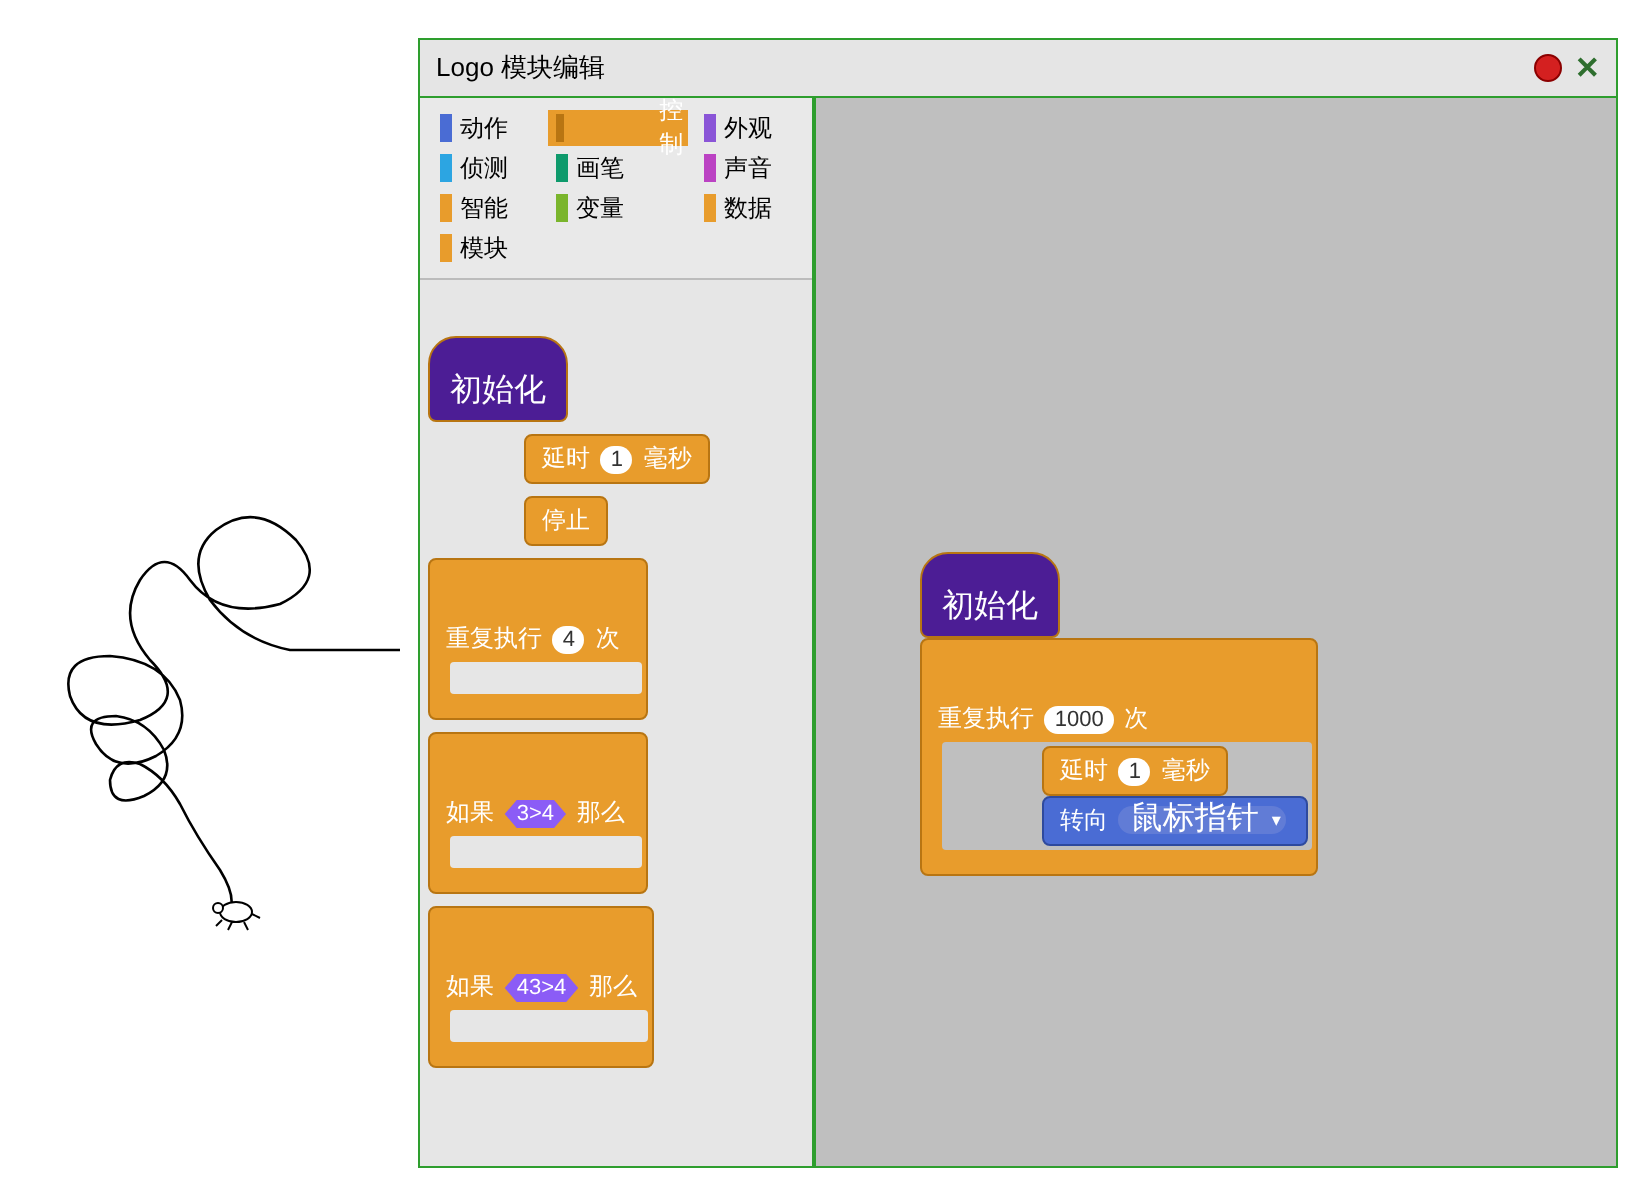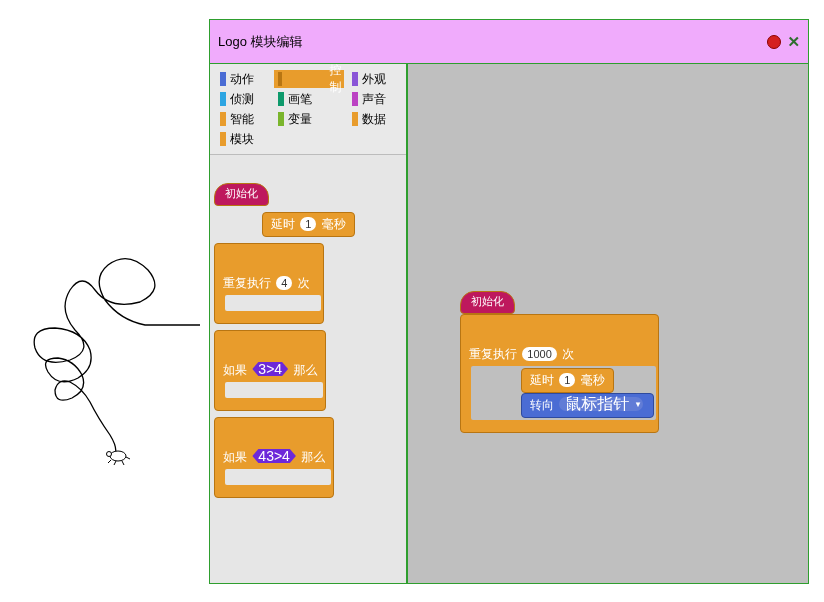--- a/index.html
+++ b/index.html
@@ -23,22 +23,22 @@
     left: 209px;
     top: 19px;
     width: 600px;
     height: 565px;
     border: 1px solid #2e9e2e;
     background: #fff;
     display: flex;
     flex-direction: column;
   }
   .titlebar {
-    height: 44px;
-    background: #f0abfc;
+    height: 29px;
+    background: #e5e5e5;
     display: flex;
     align-items: center;
     padding: 0 8px;
     border-bottom: 1px solid #2e9e2e;
   }
   .titlebar-spacer { flex: 1; }
   .titlebar-btn-close {
     width: 14px; height: 14px; border-radius: 50%;
     background: #d42020; margin-right: 6px;
     border: 1px solid #8b0000;
@@ -91,28 +91,28 @@
   .palette-swatch {
     width: 6px; height: 14px;
     margin-right: 4px;
   }
   .block-list {
     padding: 28px 4px 4px 4px;
     flex: 1;
     overflow: hidden;
   }
   .block-hat {
-    background: #be185d;
+    background: #4c1d95;
     color: #fff;
     border-radius: 14px 14px 4px 4px;
-    padding: 2px 10px 4px 10px;
+    padding: 16px 10px 4px 10px;
     display: inline-block;
     border: 1px solid #b87512;
     margin-bottom: 6px;
-    font-size: 11px;
+    font-size: 16px;
   }
   .block-stack {
     background: #e89c2c;
     color: #fff;
     border-radius: 4px;
     padding: 3px 8px;
     display: inline-block;
     border: 1px solid #b87512;
     margin-bottom: 6px;
     font-size: 12px;
@@ -177,24 +177,24 @@
   }
   .dropdown-input::after {
     content: "▾";
     position: absolute;
     right: 3px;
     top: 0;
     font-size: 9px;
     color: #fff;
   }
   .hex-input {
-    background: #6d28d9;
-    color: #fff;
-    display: inline-block;
-    font-size: 14px;
+    background: #8b5cf6;
+    color: #fff;
+    display: inline-block;
+    font-size: 11px;
     line-height: 14px;
     padding: 0 6px;
     clip-path: polygon(6px 0, calc(100% - 6px) 0, 100% 50%, calc(100% - 6px) 100%, 6px 100%, 0 50%);
     margin: 0 2px;
   }
   .script-area-stack {
     position: absolute;
     left: 52px;
     top: 227px;
   }
@@ -275,20 +275,21 @@
           </div>
       </div>
 
       <div class="block-list">
         <div><span class="block-hat">初始化</span></div>
         <div><span class="block-stack">
           <span>延时</span>
           <span class="oval-input">1</span>
           <span>毫秒</span>
         </span></div>
+        <div><span class="block-stack">停止</span></div>
         <div class="block-c">
           <div class="block-c-header">
             <span>重复执行</span>
             <span class="oval-input">4</span>
             <span>次</span>
           </div>
           <div class="block-c-body"></div>
           <div class="block-c-foot"></div>
         </div>
         <div class="block-c">

